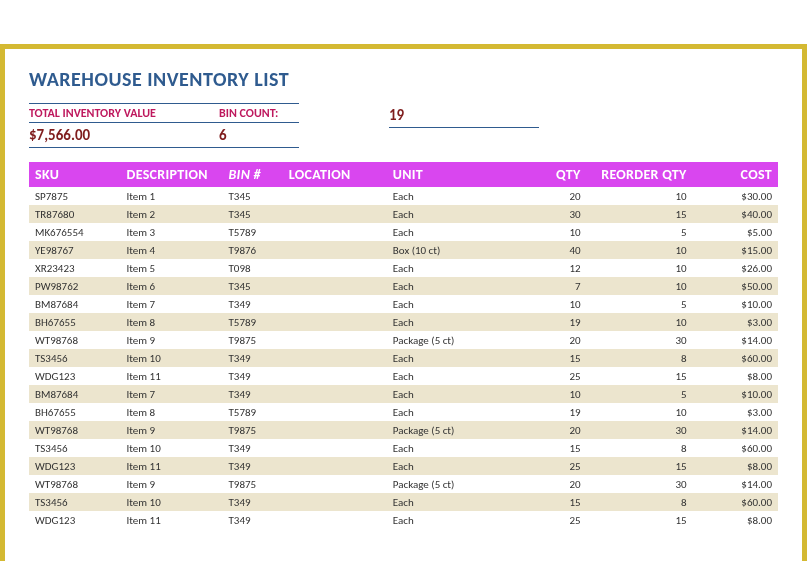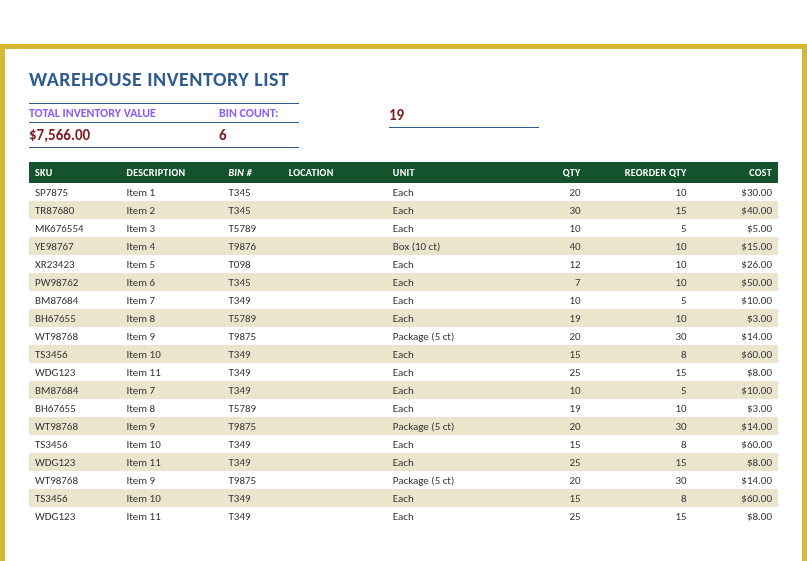--- a/index.html
+++ b/index.html
@@ -29,21 +29,21 @@
   gap: 0;
   margin-bottom: 14px;
 }
 .summary-item {
   display: flex;
   flex-direction: column;
 }
 .summary-label {
   font-size: 12px;
   font-weight: bold;
-  color: #8b5cf6;
+  color: #be185d;
   border-top: 1px solid #2f5b8f;
   border-bottom: 1px solid #2f5b8f;
   padding: 2px 0;
   white-space: nowrap;
 }
 .summary-value {
   font-size: 15px;
   font-weight: bold;
   color: #7f1d1d;
   border-bottom: 1px solid #2f5b8f;
@@ -52,26 +52,26 @@
 .s1 { width: 190px; }
 .s2 { width: 80px; }
 .sgap { width: 90px; }
 .s3 { width: 150px; }
 .table {
   width: 100%;
   border-collapse: collapse;
   font-size: 11px;
 }
 .table th {
-  background: #14532d;
+  background: #d946ef;
   color: #fff;
   font-weight: bold;
   text-align: left;
   padding: 4px 6px;
-  font-size: 10px;
+  font-size: 14px;
   letter-spacing: 0.3px;
 }
 .table th.num { text-align: right; }
 .table td {
   padding: 2px 6px;
   color: #333;
   font-size: 11px;
   height: 18px;
 }
 .table tr.even td { background: #ece5ce; }

